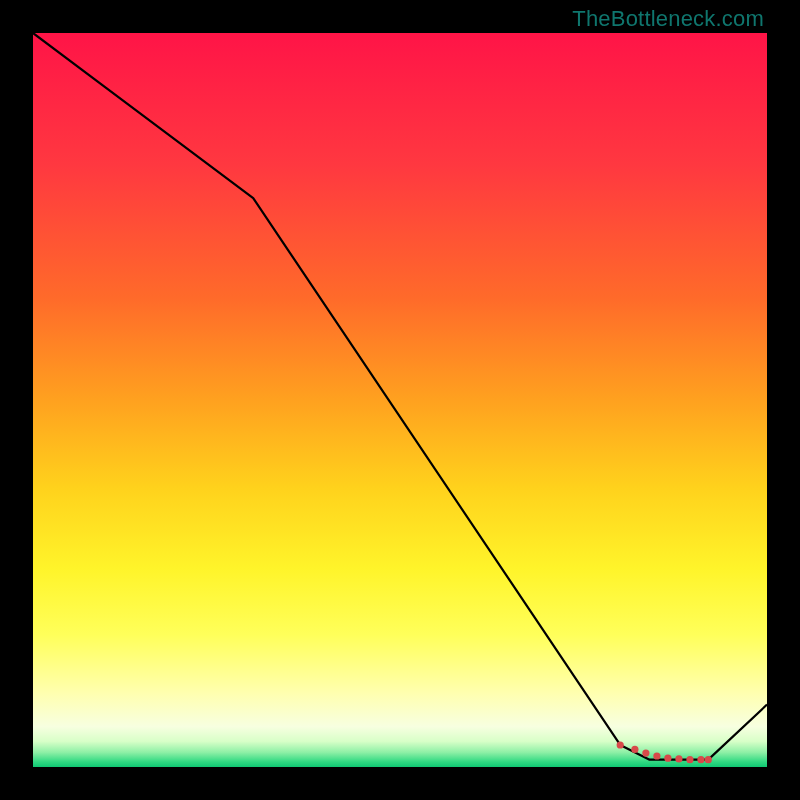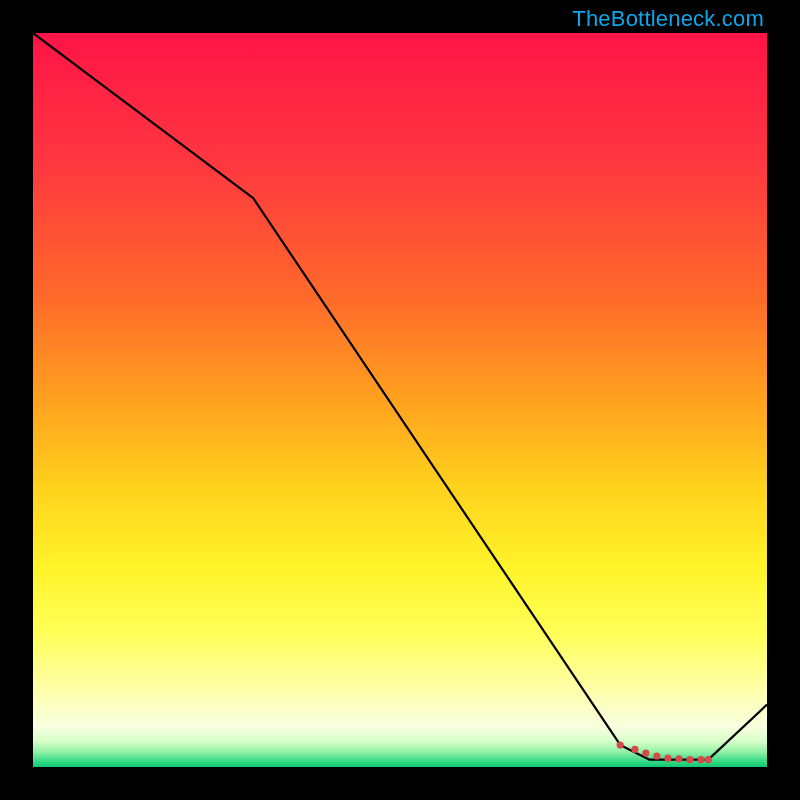--- a/index.html
+++ b/index.html
@@ -23,21 +23,21 @@
     left: 33px;
     top: 33px;
     width: 734px;
     height: 734px;
     overflow: hidden;
   }
   .watermark {
     position: absolute;
     right: 36px;
     top: 6px;
-    color: #0ea5e9;
+    color: #0f766e;
     font-family: Arial, Helvetica, sans-serif;
     font-size: 22px;
     letter-spacing: 0.2px;
   }
   svg {
     display: block;
   }
 </style>
 </head>
 <body>

